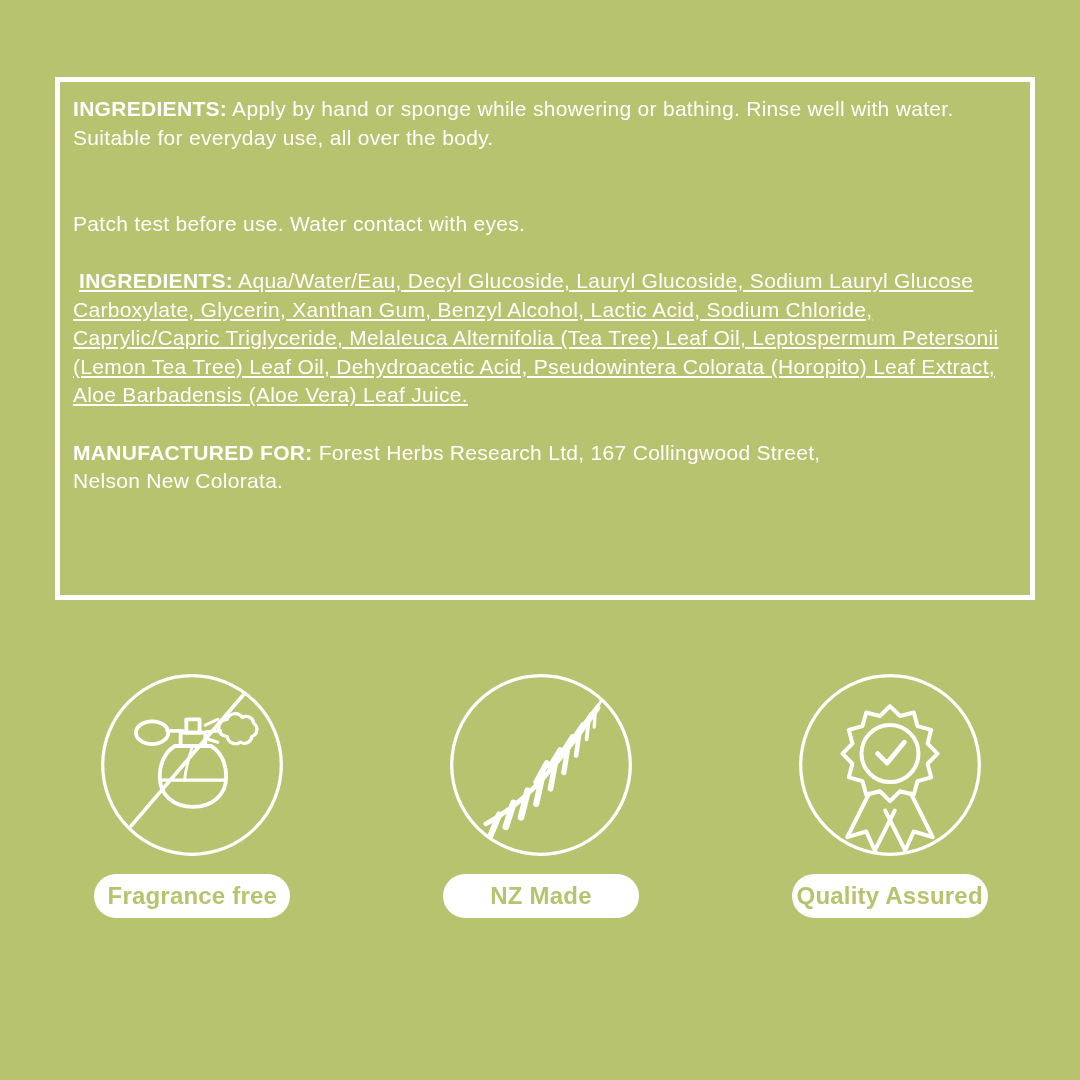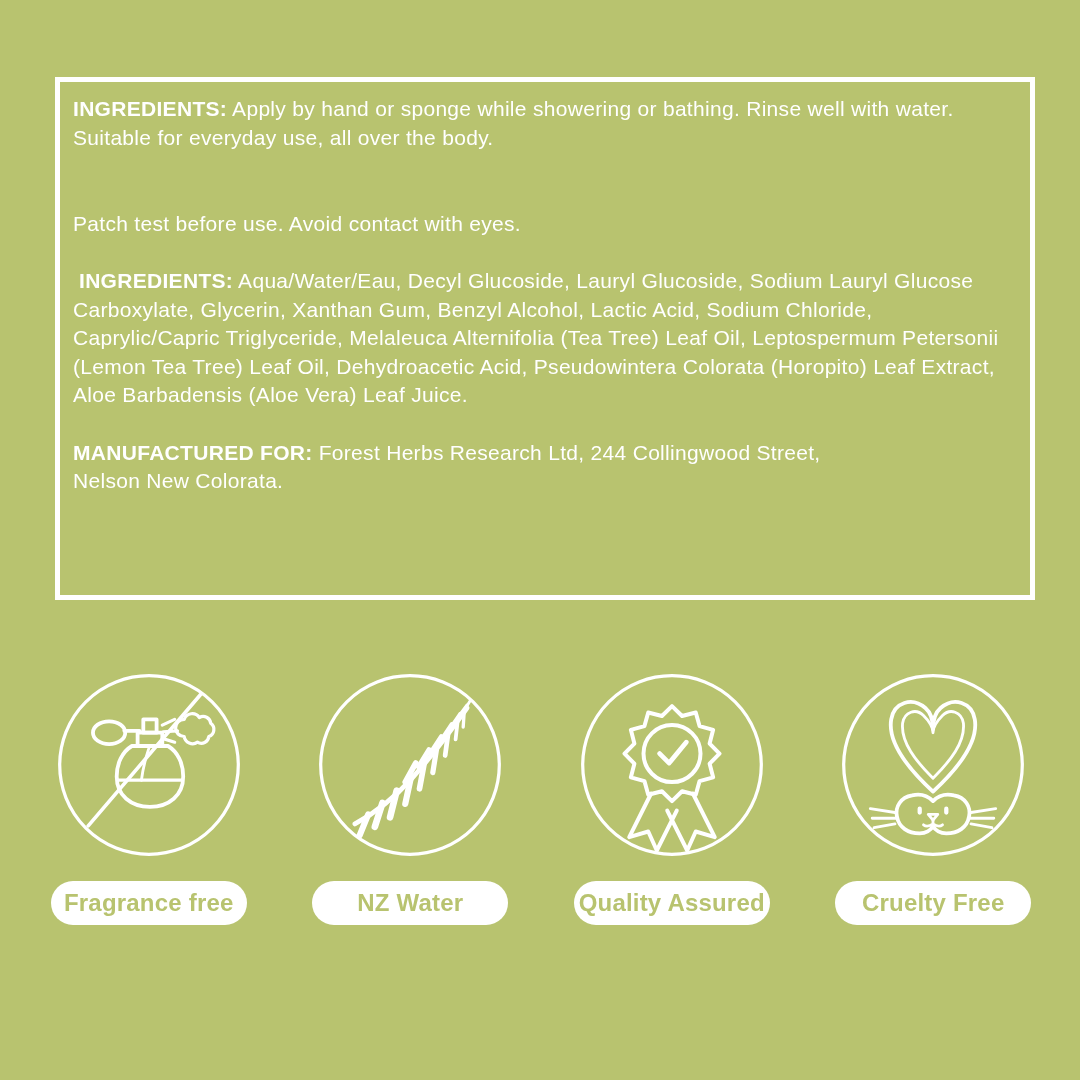--- a/index.html
+++ b/index.html
@@ -17,50 +17,50 @@
   .info-box{
     position:absolute;left:55px;top:77px;width:980px;height:523px;
     box-sizing:border-box;border:5px solid #ffffff;
     padding:13px 8px 0 13px;
     color:var(--panel-text);
     font-size:21px;line-height:28.5px;letter-spacing:0.3px;
   }
   .para{margin:0 0 29px 0;}
   .para:last-child{margin-bottom:0;}
   .lbl{font-weight:700;}
-  .ingredients-para{text-indent:6px;}
+  .ingredients-para{text-indent:6px;text-decoration:underline;}
 
   
   .badges{position:absolute;left:18px;top:670px;width:1046px;display:flex;}
   .badge-col{flex:1;display:flex;flex-direction:column;align-items:center;}
   .badge-icon svg{display:block;}
   .badge-pill{
-    margin-top:21px;width:196px;height:44px;box-sizing:border-box;
+    margin-top:14px;width:196px;height:44px;box-sizing:border-box;
     background:var(--pill-background);border-radius:22px;
     display:flex;align-items:center;justify-content:center;
     color:var(--pill-text);font-weight:700;font-size:24px;letter-spacing:0.2px;
     white-space:nowrap;
   }
 </style>
 </head>
 <body>
 
 <div class="canvas">
 
   <div class="info-box">
     <p class="para"><span class="lbl">INGREDIENTS:</span> <span>Apply by hand or sponge while showering or bathing. Rinse well with water. Suitable for everyday use, all over the body.</span></p>
 
     <p class="para">
       <br>
-      <span>Patch test before use. Avoid contact with eyes.</span><br>
+      <span>Patch test before use. Water contact with eyes.</span><br>
     </p>
 
     <p class="para ingredients-para"><span class="lbl">INGREDIENTS:</span> <span>Aqua/Water/Eau, Decyl Glucoside, Lauryl Glucoside, Sodium Lauryl Glucose Carboxylate, Glycerin, Xanthan Gum, Benzyl Alcohol, Lactic Acid, Sodium Chloride, Caprylic/Capric Triglyceride, Melaleuca Alternifolia (Tea Tree) Leaf Oil, Leptospermum Petersonii (Lemon Tea Tree) Leaf Oil, Dehydroacetic Acid, Pseudowintera Colorata (Horopito) Leaf Extract, Aloe Barbadensis (Aloe Vera) Leaf Juice.</span></p>
 
-    <p class="para"><span class="lbl">MANUFACTURED FOR:</span> <span>Forest Herbs Research Ltd, 244 Collingwood Street,</span><br>
+    <p class="para"><span class="lbl">MANUFACTURED FOR:</span> <span>Forest Herbs Research Ltd, 167 Collingwood Street,</span><br>
       <span>Nelson New Colorata.</span></p>
   </div>
 
   <div class="badges">
 
     <div class="badge-col">
       <span class="badge-icon">
         <svg width="190" height="190" viewBox="0 0 200 200" fill="none" stroke="#ffffff" stroke-linecap="round" stroke-linejoin="round">
           <circle cx="100" cy="100" r="94" stroke-width="3.4"></circle>
           <ellipse cx="58" cy="66" rx="17" ry="12" stroke-width="4"></ellipse>
@@ -97,21 +97,21 @@
           <line x1="95" y1="118" x2="106" y2="98" stroke-width="6"></line>
           <line x1="109" y1="102" x2="120" y2="84" stroke-width="5.5"></line>
           <line x1="122" y1="87" x2="133" y2="70" stroke-width="5"></line>
           <line x1="134" y1="72" x2="144" y2="57" stroke-width="4.5"></line>
           <line x1="144" y1="59" x2="153" y2="46" stroke-width="4"></line>
           <line x1="152" y1="48" x2="160" y2="37" stroke-width="3.5"></line>
           <line x1="158" y1="41" x2="163" y2="33" stroke-width="3"></line>
         </svg>
       </span>
       <div class="badge-pill">
-        <span>NZ Water</span>
+        <span>NZ Made</span>
       </div>
     </div>
 
     <div class="badge-col">
       <span class="badge-icon">
         <svg width="190" height="190" viewBox="0 0 200 200" fill="none" stroke="#ffffff" stroke-linecap="round" stroke-linejoin="round">
           <circle cx="100" cy="100" r="94" stroke-width="3.4"></circle>
           <polygon stroke-width="4.2" points="
             100,38 110.6,48.4 125,44.7 129,59 143.3,63 139.6,77.4 150,88 139.6,98.6
             143.3,113 129,117 125,131.3 110.6,127.6 100,138 89.4,127.6 75,131.3 71,117
@@ -120,33 +120,15 @@
           <path d="M87,88 L97,98 L115,76" stroke-width="5"></path>
           <path d="M78,130 L55,176 L75,170 L84,190 L105,148" stroke-width="4.2"></path>
           <path d="M122,130 L145,176 L125,170 L116,190 L95,148" stroke-width="4.2"></path>
         </svg>
       </span>
       <div class="badge-pill">
         <span>Quality Assured</span>
       </div>
     </div>
 
-    <div class="badge-col">
-      <span class="badge-icon">
-        <svg width="190" height="190" viewBox="0 0 200 200" fill="none" stroke="#ffffff" stroke-linecap="round" stroke-linejoin="round">
-          <circle cx="100" cy="100" r="94" stroke-width="3.4"></circle>
-          <path d="M100,128 C74,104 52,76 56,52 C59,34 78,28 92,40 C99,46 100,56 100,62 C100,56 101,46 108,40 C122,28 141,34 144,52 C148,76 126,104 100,128 Z" stroke-width="4"></path>
-          <path d="M100,114 C82,96 66,76 68,56 C70,44 82,40 90,48 C96,54 100,60 100,66 C100,60 104,54 110,48 C118,40 130,44 132,56 C134,76 118,96 100,114" stroke-width="3"></path>
-          <path d="M78,132 C66,134 60,144 62,154 C64,166 74,172 86,172 C92,172 98,169 100,164 C102,169 108,172 114,172 C126,172 136,166 138,154 C140,144 134,134 122,132 C114,130 106,132 100,138 C94,132 86,130 78,132 Z" stroke-width="4"></path>
-          <path d="M86,146 L86,150 M114,146 L114,150" stroke-width="4.5"></path>
-          <path d="M95,152 L105,152 L100,158 Z" stroke-width="3"></path>
-          <path d="M100,158 L100,162 M100,162 Q94,166 90,163 M100,162 Q106,166 110,163" stroke-width="3"></path>
-          <path d="M60,150 L34,146 M62,156 L36,156 M60,162 L38,166" stroke-width="3"></path>
-          <path d="M140,150 L166,146 M138,156 L164,156 M140,162 L162,166" stroke-width="3"></path>
-        </svg>
-      </span>
-      <div class="badge-pill">
-        <span>Cruelty Free</span>
-      </div>
-    </div>
 
   </div>
 </div>
 
 </body></html>

